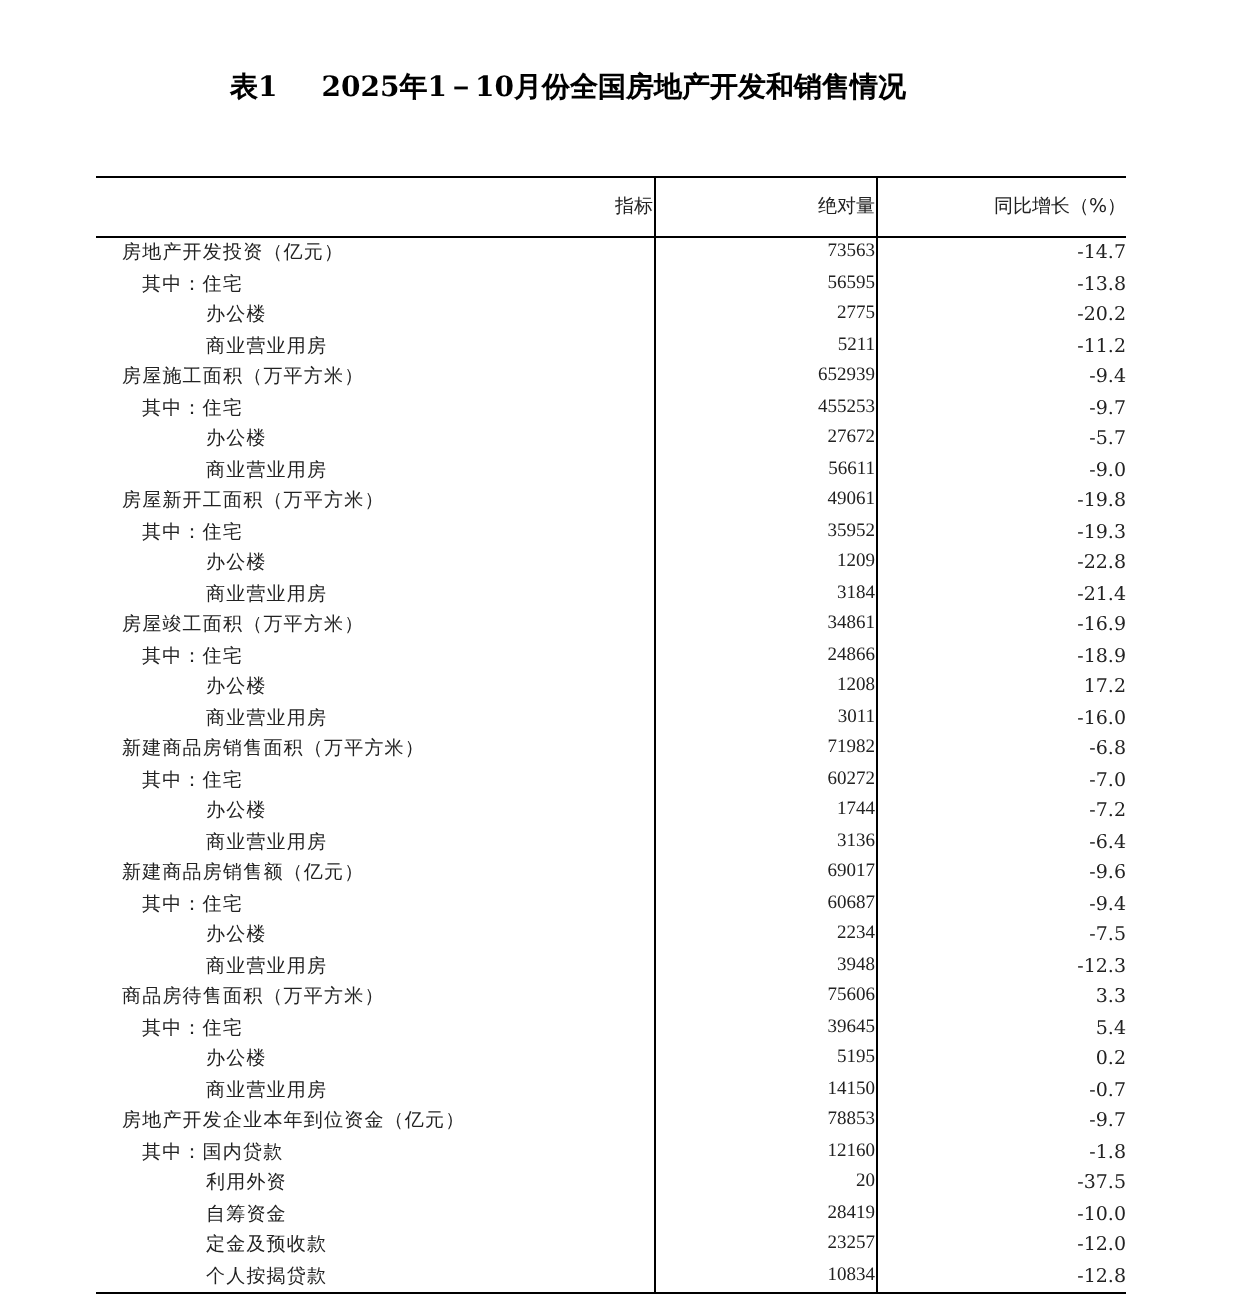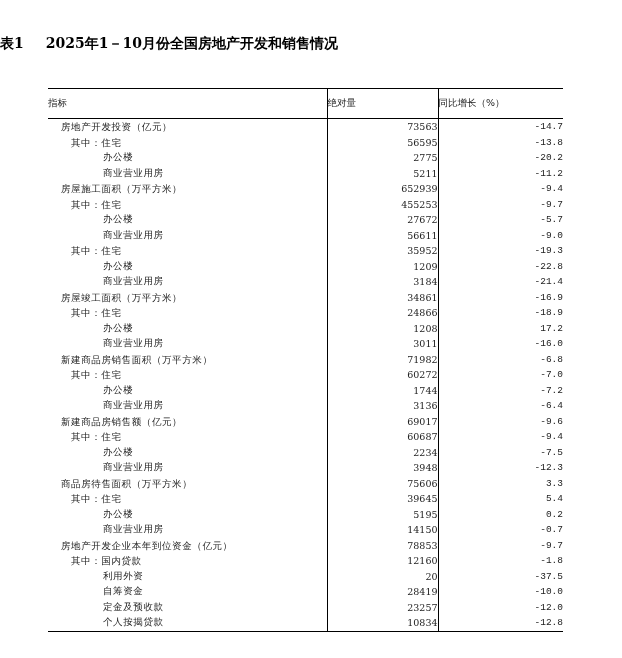--- a/index.html
+++ b/index.html
@@ -1,51 +1,51 @@
 <!DOCTYPE html>
 <html><head>
 <meta charset="utf-8">
 <style>
   html, body { margin: 0; padding: 0; background: #ffffff; }
   body {
     width: 622px; height: 658px; position: relative; overflow: hidden;
     font-family: "DejaVu Sans", sans-serif; color: #111;
   }
   .title {
-    position: absolute; top: 35px; left: 0; width: 568px; 
+    position: absolute; top: 35px; left: 0; width: 568px; text-align: center;
     font-family: "DejaVu Serif", serif; font-weight: bold; font-size: 14px;
     letter-spacing: 0px; color: #000;
   }
   .title .gap { display: inline-block; width: 22px; }
   table.stats {
     position: absolute; left: 48px; top: 88px; width: 515px;
     border-collapse: collapse; table-layout: fixed;
     border-top: 1.5px solid #000; border-bottom: 1.5px solid #000;
   }
   table.stats col.c1 { width: 279px; }
   table.stats col.c2 { width: 111px; }
   table.stats col.c3 { width: 125px; }
   table.stats th {
-    height: 29px; font-weight: normal; font-size: 9.5px; text-align: left;
+    height: 29px; font-weight: normal; font-size: 9.5px; text-align: right;
     border-bottom: 1.5px solid #000; padding: 0; color: #222;
   }
   table.stats th + th, table.stats td + td { border-left: 1.3px solid #000; }
   table.stats td {
     height: 15.5px; padding: 0; font-size: 9.5px; line-height: 15.5px;
     white-space: nowrap; overflow: hidden;
   }
   td.label { color: #222; letter-spacing: 0.6px; }
   td.label.l0 { padding-left: 13px; }
   td.label.l1 { padding-left: 23px; }
   td.label.l2 { padding-left: 55px; font-family: Liberation Mono, monospace; }
   td.num {
     text-align: right; font-family: "DejaVu Serif", serif; font-size: 9.5px; color: #222;
   }
-  td.abs { padding-right: 4px; }
-  td.yoy { padding-right: 6px; font-family: Liberation Mono, monospace; }
+  td.abs { padding-right: 4px; font-family: Liberation Serif, serif; }
+  td.yoy { padding-right: 6px; }
 </style>
 </head>
 <body>
 
 <div class="title">
   <span>表1</span><span class="gap"></span><span>2025年1－10月份全国房地产开发和销售情况</span>
 </div>
 
 <table class="stats">
   <colgroup>
@@ -95,20 +95,25 @@
         <td class="label l2">办公楼</td>
         <td class="num abs">27672</td>
         <td class="num yoy">-5.7</td>
       </tr>
       <tr>
         <td class="label l2">商业营业用房</td>
         <td class="num abs">56611</td>
         <td class="num yoy">-9.0</td>
       </tr>
       <tr>
+        <td class="label l0">房屋新开工面积（万平方米）</td>
+        <td class="num abs">49061</td>
+        <td class="num yoy">-19.8</td>
+      </tr>
+      <tr>
         <td class="label l1">其中：住宅</td>
         <td class="num abs">35952</td>
         <td class="num yoy">-19.3</td>
       </tr>
       <tr>
         <td class="label l2">办公楼</td>
         <td class="num abs">1209</td>
         <td class="num yoy">-22.8</td>
       </tr>
       <tr>

